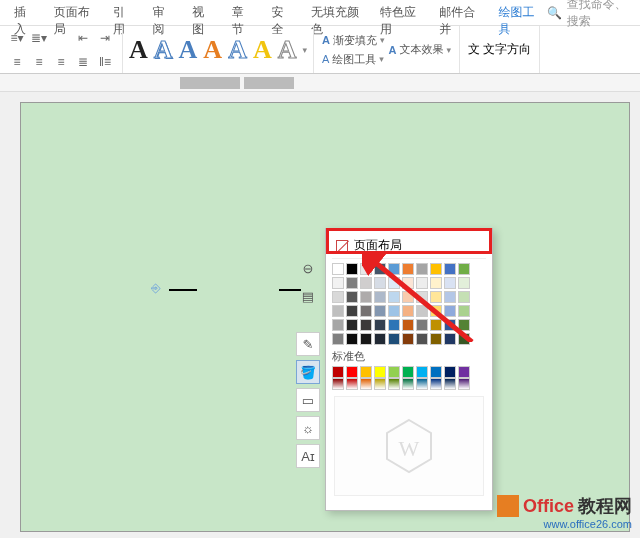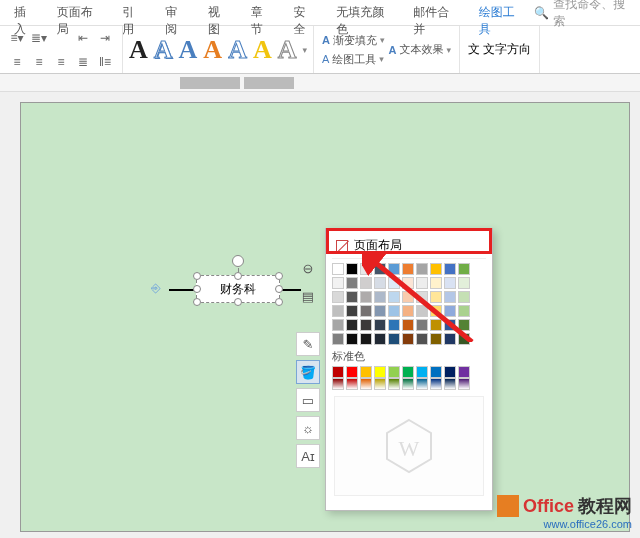--- a/index.html
+++ b/index.html
@@ -81,20 +81,21 @@
 
 <div class="tabs">
   <div class="tab">插入</div>
   <div class="tab">页面布局</div>
   <div class="tab">引用</div>
   <div class="tab">审阅</div>
   <div class="tab">视图</div>
   <div class="tab">章节</div>
   <div class="tab">安全</div>
   <div class="tab">无填充颜色</div>
+  <div class="tab">特色应用</div>
   <div class="tab">邮件合并</div>
   <div class="tab active">绘图工具</div>
   <div class="search-area">
     <span>🔍</span>
     <span>查找命令、搜索</span>
   </div>
 </div>
 
 <div class="ribbon">
   <div class="rib-group">
@@ -164,34 +165,20 @@
 <div class="ruler">
   <div class="ruler-seg" style="left:180px;width:60px"></div>
   <div class="ruler-seg" style="left:244px;width:50px"></div>
 </div>
 
 <div class="canvas">
   <div class="page">
     <div class="hline" style="left:148px; top:186px; width:28px;"></div>
     <div class="hline" style="left:258px; top:186px; width:22px;"></div>
     <span style="position:absolute; left:130px; top:178px; color:#6aa0dd;">⎆</span>
-    <div class="shape-wrap" style="left:175px; top:172px;">
-      <div class="rotate-handle"></div>
-      <div class="textbox">
-        <span>财务科</span>
-        <div class="handle h-tl"></div>
-        <div class="handle h-t"></div>
-        <div class="handle h-tr"></div>
-        <div class="handle h-l"></div>
-        <div class="handle h-r"></div>
-        <div class="handle h-bl"></div>
-        <div class="handle h-b"></div>
-        <div class="handle h-br"></div>
-      </div>
-    </div>
   </div>
 
   <div class="quick-tb">
     <div class="qbtn" style="border:none;background:transparent;margin-top:-80px">⊖</div>
     <div class="qbtn" style="border:none;background:transparent;margin-bottom:20px">▤</div>
     <div class="qbtn">✎</div>
     <div class="qbtn active">🪣</div>
     <div class="qbtn">▭</div>
     <div class="qbtn">☼</div>
     <div class="qbtn">Aɪ</div>

